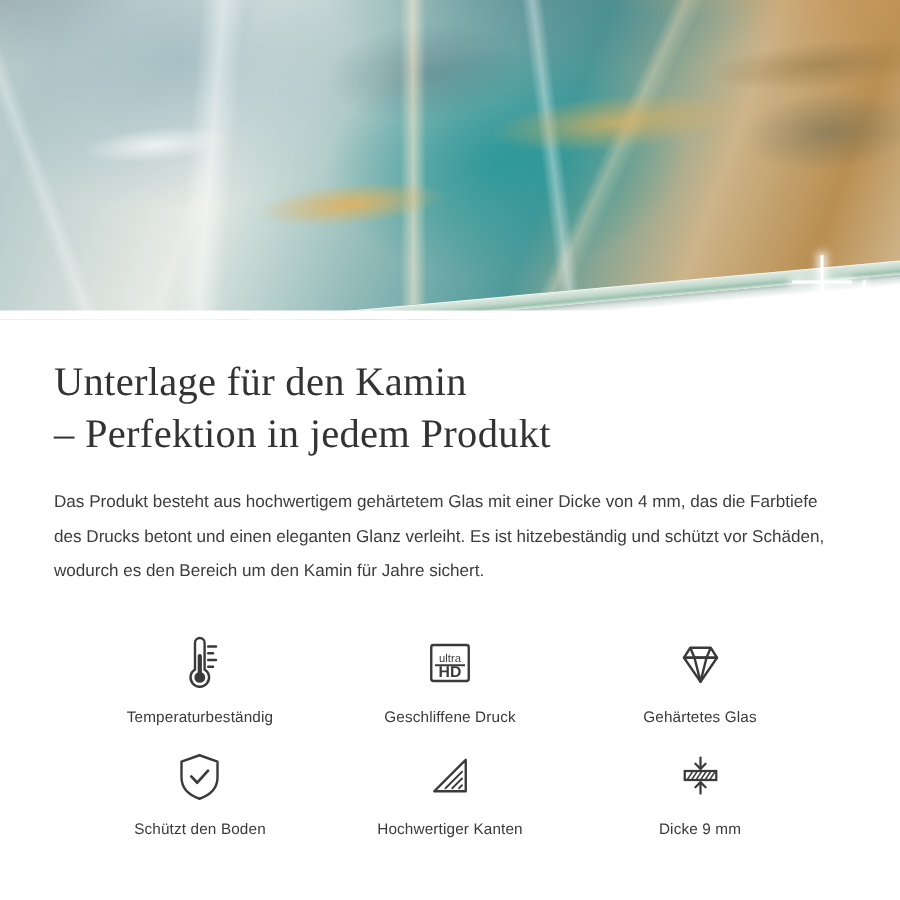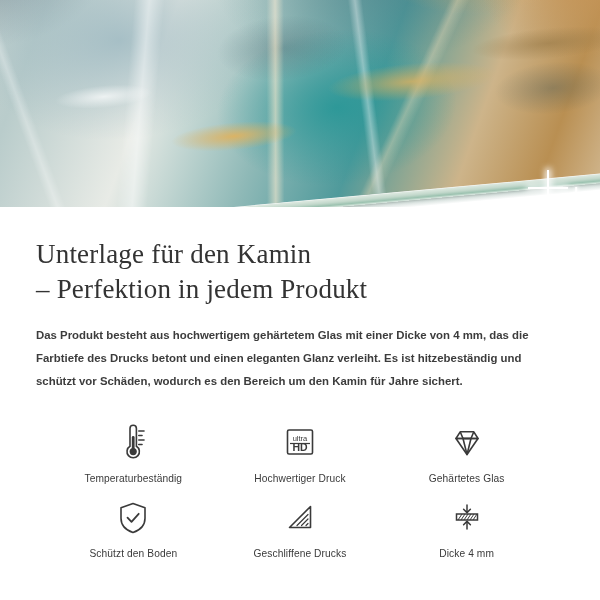--- a/index.html
+++ b/index.html
@@ -190,21 +190,20 @@
   }
   .headline .line {
     display: block;
   }
   .body-copy {
     font-size: 11.4px;
     line-height: 2.0;
     color: #3c3c3c;
     margin: 0;
     max-width: 530px;
-    font-weight: bold;
   }
 
   
   .features {
     display: grid;
     grid-template-columns: repeat(3, 1fr);
     row-gap: 10px;
     margin-top: 26px;
     padding: 0 14px;
   }
@@ -279,21 +278,21 @@
 
       <div class="feature">
         <div class="feature-icon">
           <svg width="46" height="46" viewBox="0 0 46 46">
             <rect x="10.5" y="11" width="25" height="24" rx="1.5" fill="none" stroke="#3a3a3a" stroke-width="1.6"></rect>
             <text x="23" y="22" text-anchor="middle" font-family="Liberation Sans, sans-serif" font-size="7.5" fill="#3a3a3a">ultra</text>
             <text x="23" y="32" text-anchor="middle" font-family="Liberation Sans, sans-serif" font-size="10.5" font-weight="bold" fill="#3a3a3a">HD</text>
             <line x1="13" y1="24.5" x2="33" y2="24.5" stroke="#3a3a3a" stroke-width="1.2"></line>
           </svg>
         </div>
-        <div class="feature-label">Hochwertiger Druck</div>
+        <div class="feature-label">Geschliffene Druck</div>
       </div>
 
       <div class="feature">
         <div class="feature-icon">
           <svg width="46" height="46" viewBox="0 0 46 46">
             <g fill="none" stroke="#3a3a3a" stroke-width="1.6" stroke-linejoin="round">
               <path d="M12 19.5h22L23 35.5z"></path>
               <path d="M16.2 12.8h13.6L34 19.5H12z"></path>
               <path d="M16.2 12.8 19 19.5 23 35.5 27 19.5l2.8-6.7"></path>
               <path d="M19 19.5h8"></path>
@@ -317,21 +316,21 @@
         <div class="feature-icon">
           <svg width="46" height="46" viewBox="0 0 46 46">
             <path d="M12.5 33.5 33.5 12.5v21z" fill="none" stroke="#3a3a3a" stroke-width="1.6" stroke-linejoin="round"></path>
             <g stroke="#3a3a3a" stroke-width="1.2" stroke-linecap="round">
               <line x1="20" y1="31.5" x2="31" y2="20.5"></line>
               <line x1="24.5" y1="31.5" x2="31" y2="25"></line>
               <line x1="29" y1="31.5" x2="31" y2="29.5"></line>
             </g>
           </svg>
         </div>
-        <div class="feature-label">Geschliffene Drucks</div>
+        <div class="feature-label">Hochwertiger Kanten</div>
       </div>
 
       <div class="feature">
         <div class="feature-icon">
           <svg width="46" height="46" viewBox="0 0 46 46">
             <g stroke="#3a3a3a" stroke-width="1.5" fill="none" stroke-linecap="round" stroke-linejoin="round">
               <line x1="23" y1="11" x2="23" y2="18"></line>
               <path d="M19.6 15.2 23 18.6l3.4-3.4"></path>
               <line x1="23" y1="35" x2="23" y2="28"></line>
               <path d="M19.6 30.8 23 27.4l3.4 3.4"></path>
@@ -340,18 +339,18 @@
             <g stroke="#3a3a3a" stroke-width="1">
               <line x1="14" y1="26" x2="18" y2="20"></line>
               <line x1="17" y1="26" x2="21" y2="20"></line>
               <line x1="20" y1="26" x2="24" y2="20"></line>
               <line x1="23" y1="26" x2="27" y2="20"></line>
               <line x1="26" y1="26" x2="30" y2="20"></line>
               <line x1="29" y1="26" x2="33" y2="20"></line>
             </g>
           </svg>
         </div>
-        <div class="feature-label">Dicke 4 mm</div>
+        <div class="feature-label">Dicke 9 mm</div>
       </div>
 
     </div>
   </div>
 </div>
 
 </body></html>

